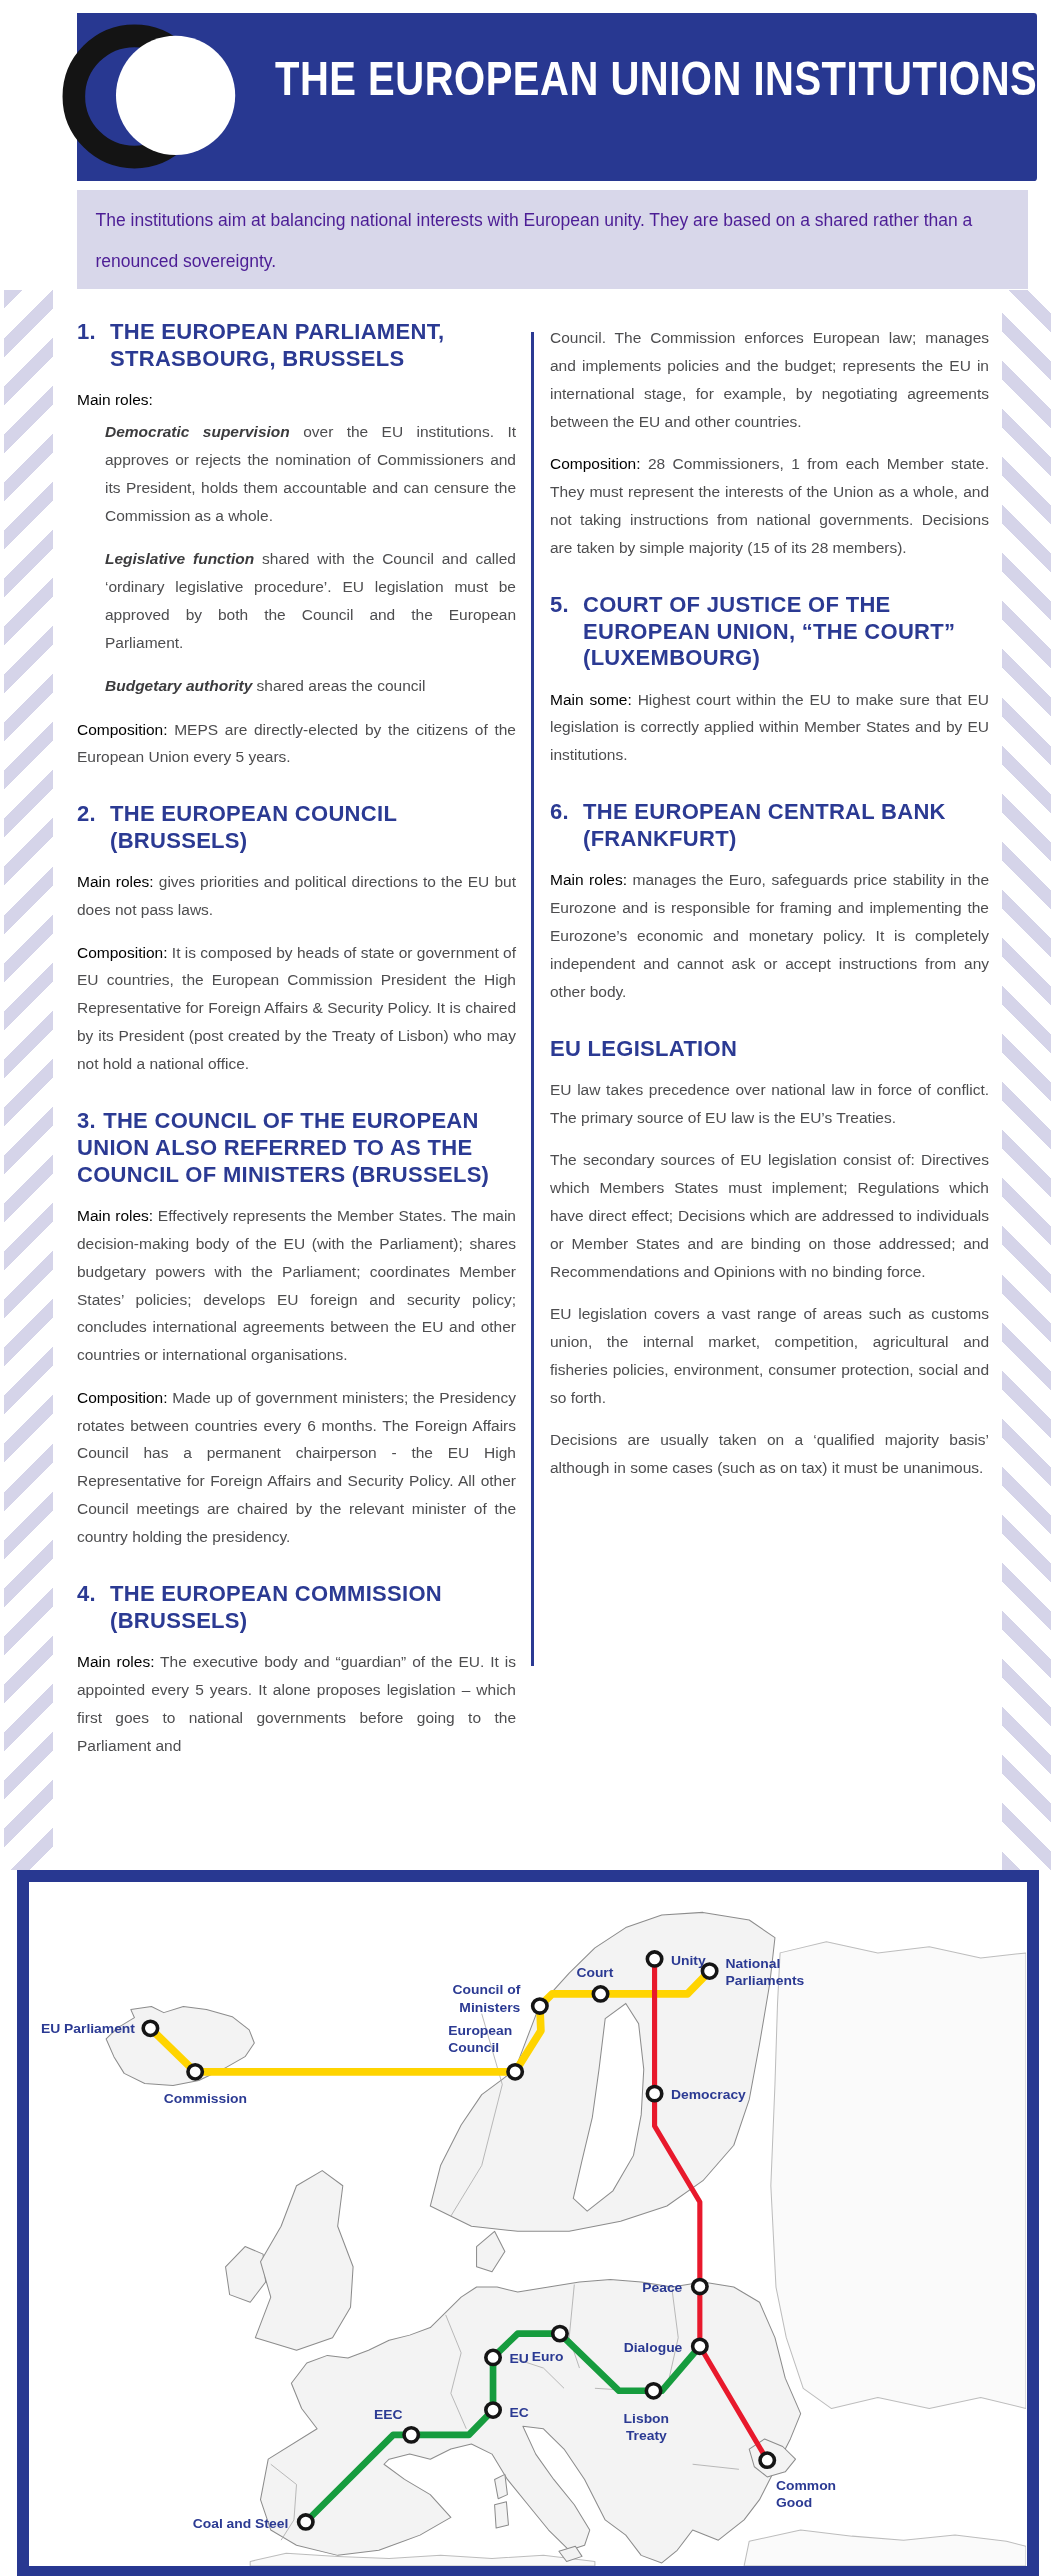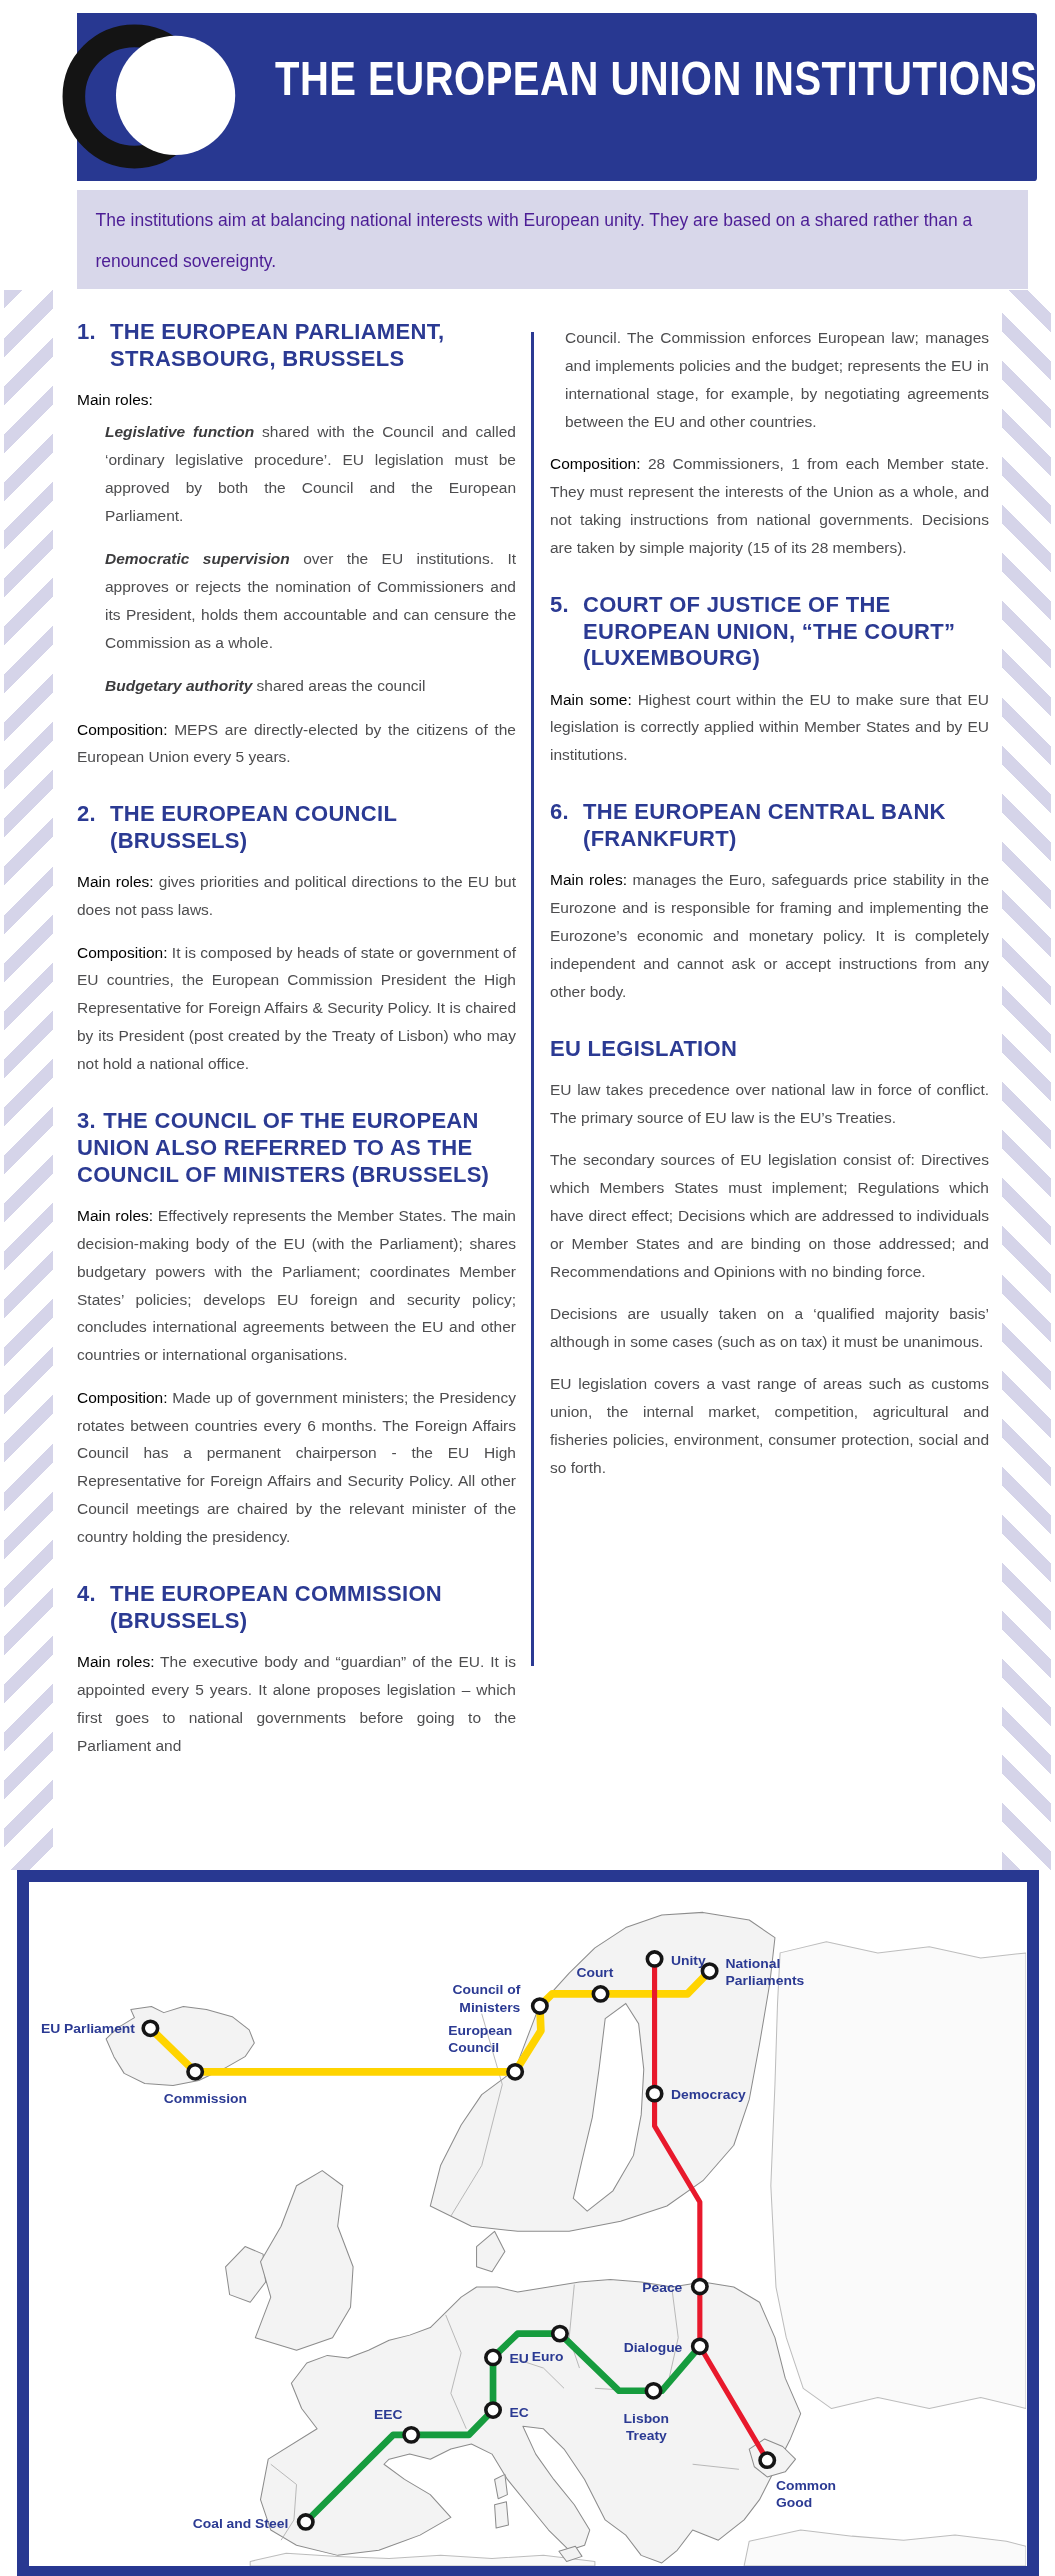--- a/index.html
+++ b/index.html
@@ -82,22 +82,22 @@
 
   <div class="divider"></div>
 
   <div class="col left">
 
     <div class="sec-head hang first">
       <span class="hnum">1.</span>
       <span class="htitle">THE EUROPEAN PARLIAMENT, STRASBOURG, BRUSSELS</span>
     </div>
     <p class="mainroles"><span class="lead">Main roles:</span></p>
+    <p class="role"><span class="ilead">Democratic supervision</span><span> over the EU institutions. It approves or rejects the nomination of Commissioners and its President, holds them accountable and can censure the Commission as a whole.</span></p>
     <p class="role"><span class="ilead">Legislative function</span><span> shared with the Council and called ‘ordinary legislative procedure’. EU legislation must be approved by both the Council and the European Parliament.</span></p>
-    <p class="role"><span class="ilead">Democratic supervision</span><span> over the EU institutions. It approves or rejects the nomination of Commissioners and its President, holds them accountable and can censure the Commission as a whole.</span></p>
     <p class="role"><span class="ilead">Budgetary authority</span><span> shared areas the council</span></p>
     <p><span class="lead">Composition:</span><span> MEPS are directly-elected by the citizens of the European Union every 5 years.</span></p>
 
     <div class="sec-head hang">
       <span class="hnum">2.</span>
       <span class="htitle">THE EUROPEAN COUNCIL (BRUSSELS)</span>
     </div>
     <p><span class="lead">Main roles:</span><span> gives priorities and political directions to the EU but does not pass laws.</span></p>
     <p><span class="lead">Composition:</span><span> It is composed by heads of state or government of EU countries, the European Commission President the High Representative for Foreign Affairs &amp; Security Policy. It is chaired by its President (post created by the Treaty of Lisbon) who may not hold a national office.</span></p>
 
@@ -108,40 +108,40 @@
     <p><span class="lead">Composition:</span><span> Made up of government ministers; the Presidency rotates between countries every 6 months. The Foreign Affairs Council has a permanent chairperson - the EU High Representative for Foreign Affairs and Security Policy. All other Council meetings are chaired by the relevant minister of the country holding the presidency.</span></p>
 
     <div class="sec-head hang">
       <span class="hnum">4.</span>
       <span class="htitle">THE EUROPEAN COMMISSION (BRUSSELS)</span>
     </div>
     <p><span class="lead">Main roles:</span><span> The executive body and “guardian” of the EU. It is appointed every 5 years. It alone proposes legislation – which first goes to national governments before going to the Parliament and</span></p>
   </div>
 
   <div class="col right">
-    <p style="margin-top:5.2px;margin-left:15px;"><span>Council. The Commission enforces European law; manages and implements policies and the budget; represents the EU in international stage, for example, by negotiating agreements between the EU and other countries.</span></p>
+    <p style="margin-top:5.2px;"><span>Council. The Commission enforces European law; manages and implements policies and the budget; represents the EU in international stage, for example, by negotiating agreements between the EU and other countries.</span></p>
     <p><span class="lead">Composition:</span><span> 28 Commissioners, 1 from each Member state. They must represent the interests of the Union as a whole, and not taking instructions from national governments. Decisions are taken by simple majority (15 of its 28 members).</span></p>
 
     <div class="sec-head hang">
       <span class="hnum">5.</span>
       <span class="htitle">COURT OF JUSTICE OF THE EUROPEAN UNION, “THE COURT” (LUXEMBOURG)</span>
     </div>
     <p><span class="lead">Main some:</span><span> Highest court within the EU to make sure that EU legislation is correctly applied within Member States and by EU institutions.</span></p>
 
     <div class="sec-head hang">
       <span class="hnum">6.</span>
       <span class="htitle">THE EUROPEAN CENTRAL BANK (FRANKFURT)</span>
     </div>
     <p><span class="lead">Main roles:</span><span> manages the Euro, safeguards price stability in the Eurozone and is responsible for framing and implementing the Eurozone’s economic and monetary policy. It is completely independent and cannot ask or accept instructions from any other body.</span></p>
 
     <div class="sec-head">EU LEGISLATION</div>
     <p>EU law takes precedence over national law in force of conflict.  The primary source of EU law is the EU’s Treaties.</p>
     <p>The secondary sources of EU legislation consist of: Directives which Members States must  implement; Regulations which have direct effect; Decisions which are addressed to individuals or Member States and are binding on those addressed; and Recommendations and Opinions with no binding force.</p>
+    <p>EU legislation covers a vast range of areas such as customs union, the internal market, competition, agricultural and fisheries policies, environment, consumer protection, social and so forth.</p>
     <p>Decisions are usually taken on a ‘qualified majority basis’ although in some cases (such as on tax) it must be unanimous.</p>
-    <p>EU legislation covers a vast range of areas such as customs union, the internal market, competition, agricultural and fisheries policies, environment, consumer protection, social and so forth.</p>
   </div>
 
   <div class="map-box">
     <svg viewBox="0 0 1938 1351" preserveAspectRatio="none">
 
       <path class="land far" d="M1460,140 L1550,118 L1650,140 L1750,128 L1850,150 L1938,140 L1938,1040 L1850,1018 L1750,1040 L1650,1018 L1560,1040 L1505,1000 L1472,900 L1452,800 L1442,600 L1450,400 L1455,240 Z"></path>
       <path class="land far" d="M1400,1302 L1500,1280 L1600,1292 L1700,1300 L1800,1290 L1900,1302 L1938,1312 L1938,1351 L1390,1351 Z"></path>
       <path class="land far" d="M430,1342 L500,1326 L600,1332 L700,1336 L800,1330 L900,1336 L1000,1330 L1100,1342 L1100,1351 L430,1351 Z"></path>
 
       <path class="land" d="M165,345 L150,310 L172,288 L205,268 L198,252 L238,246 L262,258 L300,246 L345,252 L395,266 L428,292 L438,318 L420,345 L380,368 L330,392 L280,402 L225,398 L185,378 Z"></path>

